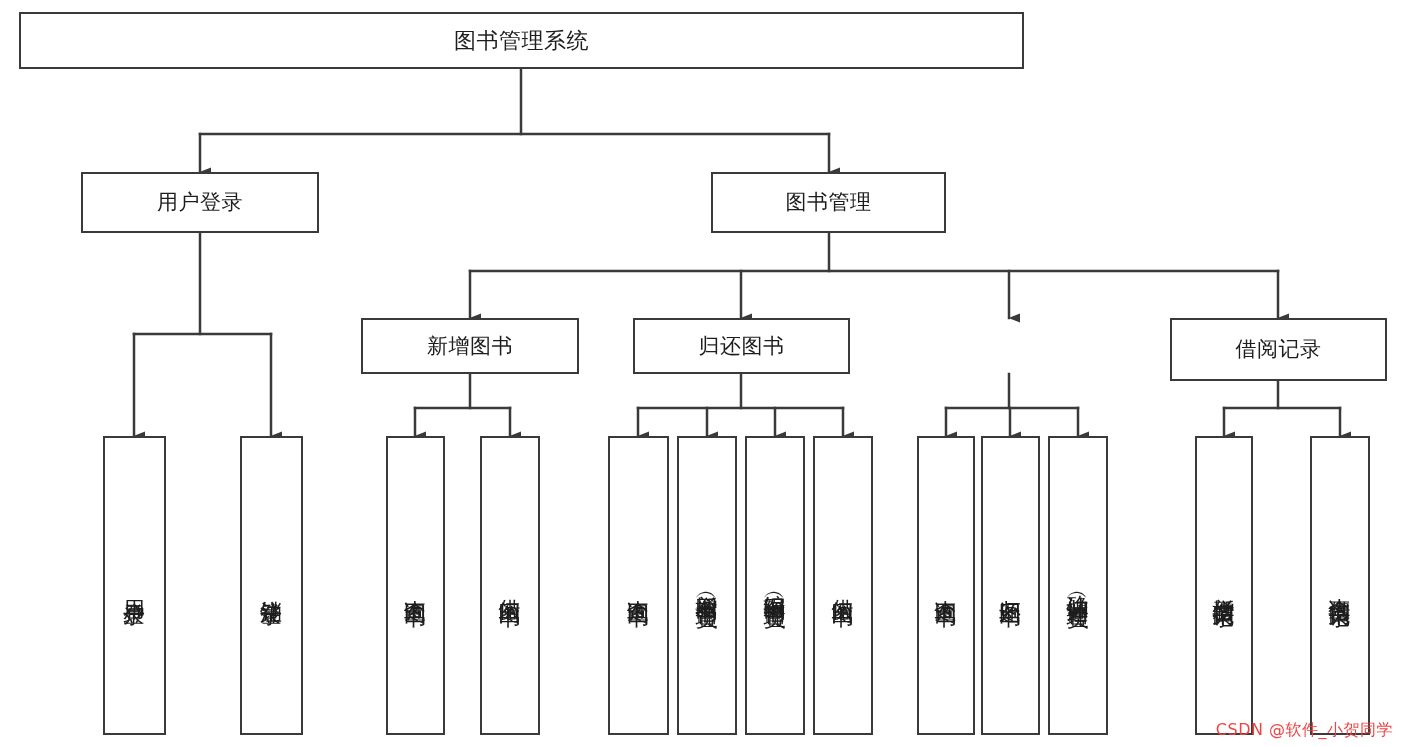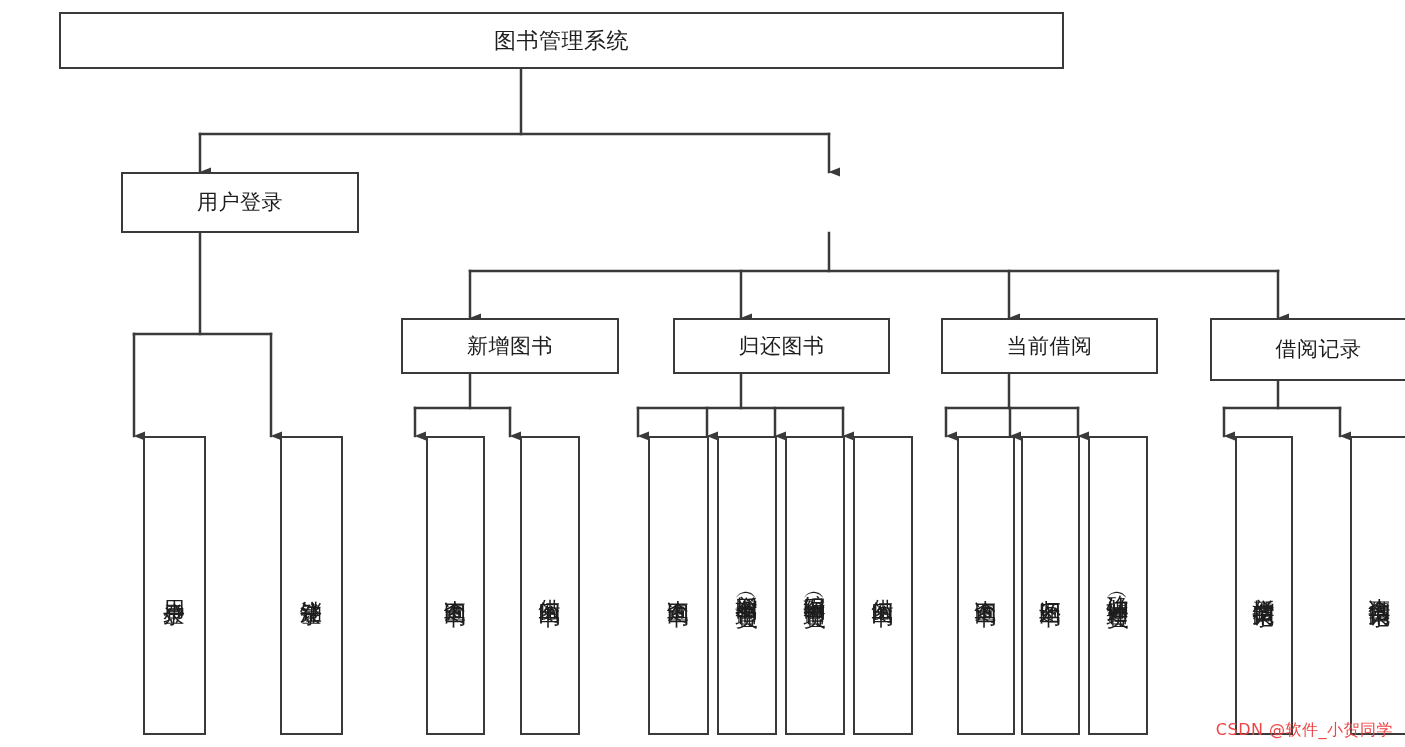--- a/index.html
+++ b/index.html
@@ -28,21 +28,20 @@
   }
   .node {
     position: absolute;
     box-sizing: border-box;
     background: #ffffff;
     border: 2.5px solid #3a3a3a;
     display: flex;
     align-items: center;
     justify-content: center;
     color: #1d1d1d;
-    margin-left: 40px;
   }
   .node-label {
     display: block;
     text-align: center;
     line-height: 1.15;
     white-space: nowrap;
   }
   
   .node.horiz .node-label {
     writing-mode: horizontal-tb;
@@ -125,29 +124,29 @@
       </g>
   </svg>
 
   <div class="node root horiz" style="left: 19px; top: 12px; width: 1005px; height: 57px;">
     <span class="node-label">图书管理系统</span>
   </div>
 
   <div class="node horiz" style="left: 81px; top: 172px; width: 238px; height: 61px;">
     <span class="node-label">用户登录</span>
   </div>
+  <div class="node horiz" style="left: 711px; top: 172px; width: 235px; height: 61px;">
+    <span class="node-label">图书管理</span>
+  </div>
 
   <div class="node horiz" style="left: 361px; top: 318px; width: 218px; height: 56px;">
     <span class="node-label">新增图书</span>
   </div>
   <div class="node horiz" style="left: 633px; top: 318px; width: 217px; height: 56px;">
     <span class="node-label">归还图书</span>
-  </div>
-  <div class="node horiz" style="left: 901px; top: 318px; width: 217px; height: 56px;">
-    <span class="node-label">当前借阅</span>
   </div>
   <div class="node horiz" style="left: 1170px; top: 318px; width: 217px; height: 63px;">
     <span class="node-label">借阅记录</span>
   </div>
 
   <div class="node vert" style="left: 103px; top: 436px; width: 63px; height: 299px;">
     <span class="node-label">用户登录</span>
   </div>
   <div class="node vert" style="left: 240px; top: 436px; width: 63px; height: 299px;">
     <span class="node-label">注销登录</span>

